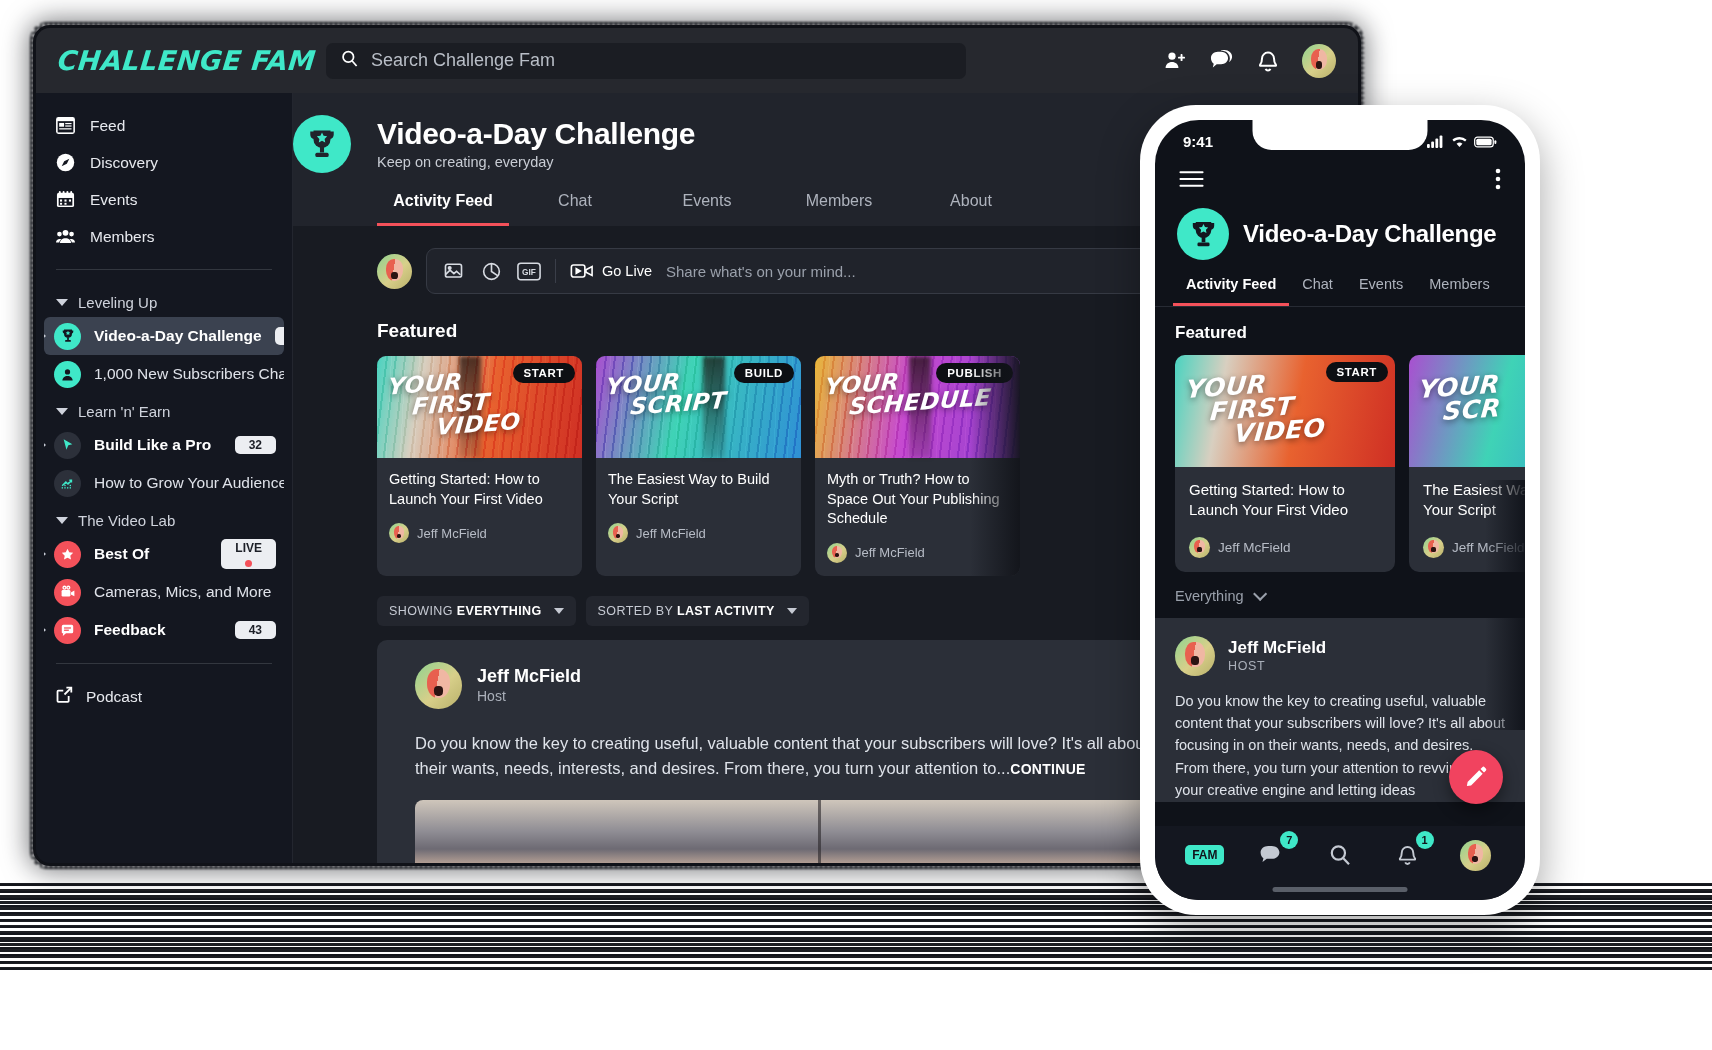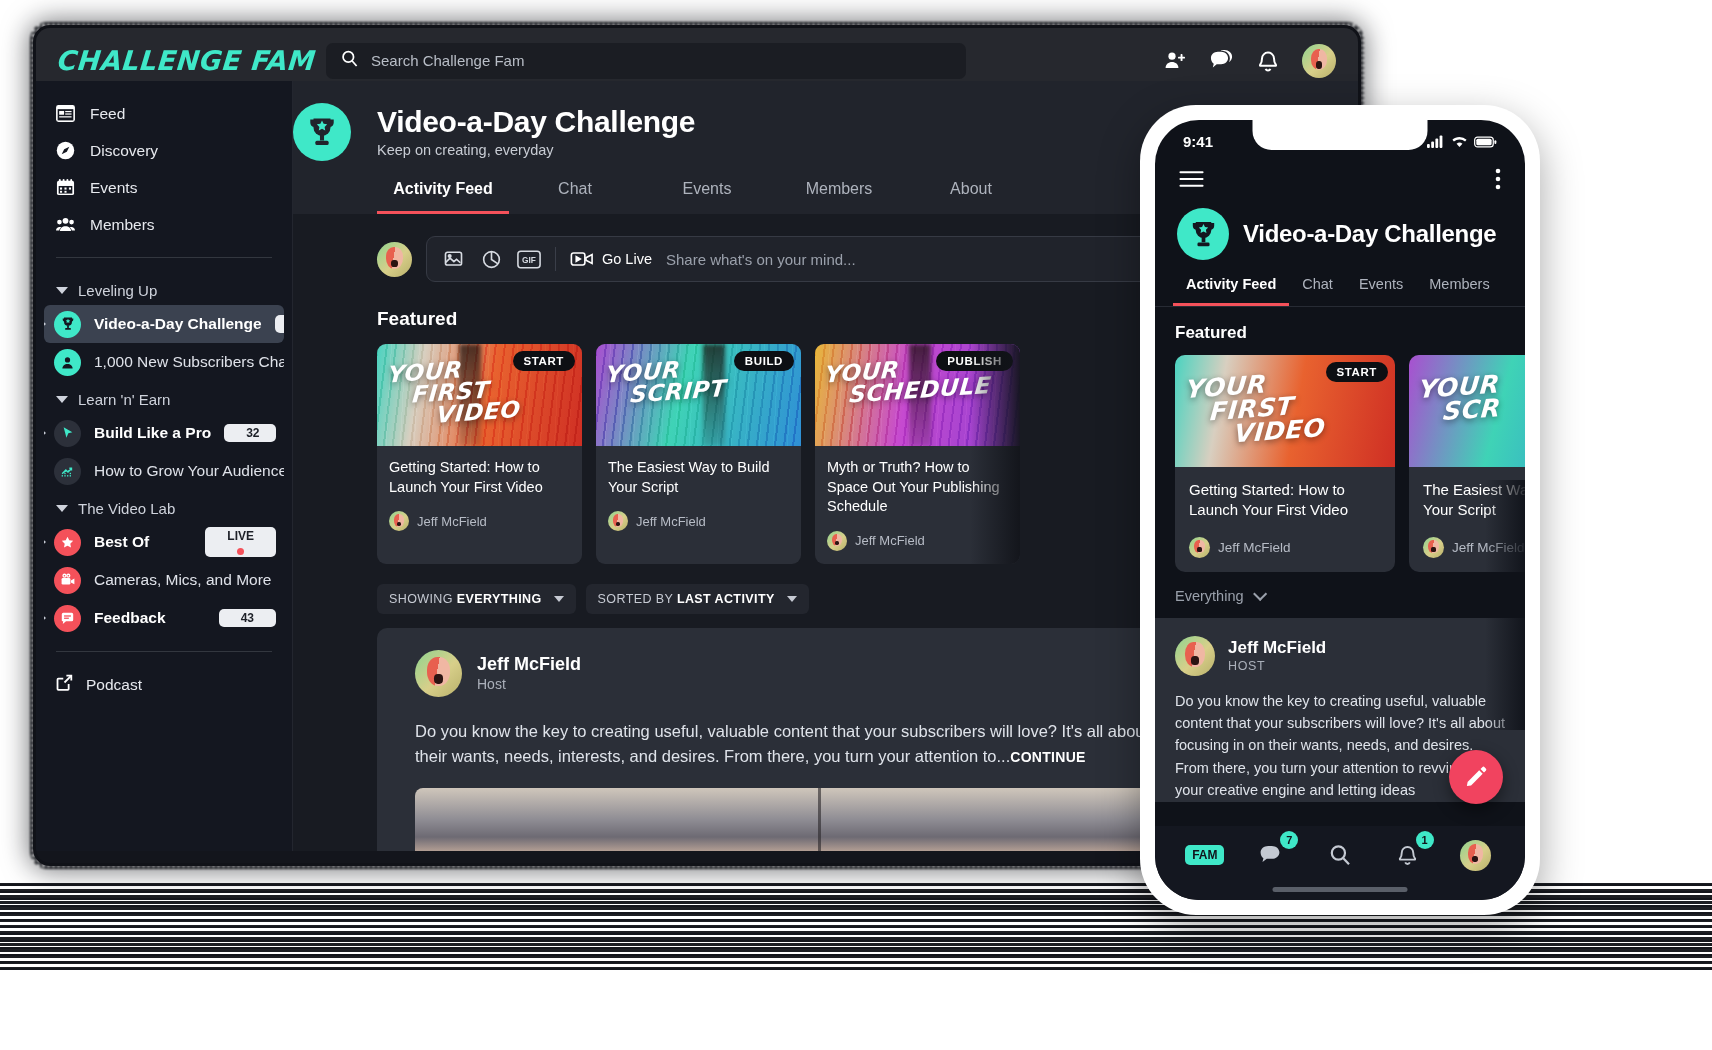--- a/index.html
+++ b/index.html
@@ -43,21 +43,21 @@
     width:290px; padding-left:22px; color:#3fe8c8; font-size:27px;
     font-weight:700; font-style:italic; letter-spacing:.5px;
     font-family:"DejaVu Sans", sans-serif; transform:skewX(-6deg);
   }
   .searchwrap{
     width:640px; height:36px; background:#1b1d23; border-radius:7px;
     display:flex; align-items:center; padding:0 14px; gap:12px;
   }
   .searchwrap input{
     background:transparent; border:none; outline:none; color:#84cc16;
-    font-size:15px; width:100%; font-family:"Liberation Sans", sans-serif;
+    font-size:18px; width:100%; font-family:"Liberation Sans", sans-serif;
   }
   .searchwrap input::placeholder{ color:#b9bec7; }
   .topicons{
     margin-left:auto; display:flex; align-items:center; gap:22px; padding-right:22px;
   }
   .topicons svg{ display:block; }
   .avatar{
     border-radius:50%; overflow:hidden; flex:none;
     background:linear-gradient(135deg,#8fd38f 0%, #d8cf8a 55%, #b8b06a 100%);
     position:relative;
@@ -66,21 +66,21 @@
     content:""; position:absolute; left:26%; top:16%; width:48%; height:62%;
     background:linear-gradient(100deg,#e8604f 0 45%, #f0b7a3 45% 100%);
     border-radius:45% 45% 48% 48%;
   }
   .avatar::after{ 
     content:""; position:absolute; left:40%; top:52%; width:20%; height:22%;
     background:#2b1412; border-radius:40%;
   }
 
   
-  .body{ position:absolute; top:53px; left:0; width:1322px; height:770px; display:flex; }
+  .body{ position:absolute; top:65px; left:0; width:1322px; height:770px; display:flex; }
 
   
   .sidebar{
     width:257px; height:100%; background:#141720; padding-top:14px;
     border-right:1px solid #23262f; flex:none; position:relative;
   }
   .navitem{
     display:flex; align-items:center; gap:15px; height:37px;
     padding:0 14px 0 20px; color:#e7e9ee; font-size:15.5px; cursor:pointer;
   }
@@ -102,21 +102,21 @@
     border-top:5px solid transparent;border-bottom:5px solid transparent;border-left:6px solid #c9cdd6;
   }
   .chip{
     width:27px;height:27px;border-radius:50%;flex:none;display:flex;align-items:center;justify-content:center;
   }
   .chip.teal{ background:#3fe8c8; color:#11141b; }
   .chip.dark{ background:#2c303a; }
   .chip.red{ background:#f4515a; color:#fff; }
   .badge{
     margin-left:auto; background:#eceef2; color:#1c1f27; font-size:12px; font-weight:700;
-    border-radius:5px; padding:2px 22px; min-width:26px; text-align:left;
+    border-radius:5px; padding:2px 14px; min-width:26px; text-align:left;
   }
   .badge.live{ display:flex; align-items:center; gap:5px;flex-direction:column; }
   .dotlive{ width:7px;height:7px;border-radius:50%; background:#f4515a; }
   .extlink{ display:flex; align-items:center; gap:13px; padding:0 20px; height:37px; color:#e7e9ee; font-size:15.5px; cursor:pointer;}
 
   
   .main{ flex:1; background:#181b22; overflow:hidden; position:relative; }
   .comhdr{ background:#21242c; padding:24px 0 0 0; }
   .comtop{ display:flex; align-items:center; padding:0 36px 0 84px; position:relative; }
   .comlogo{

